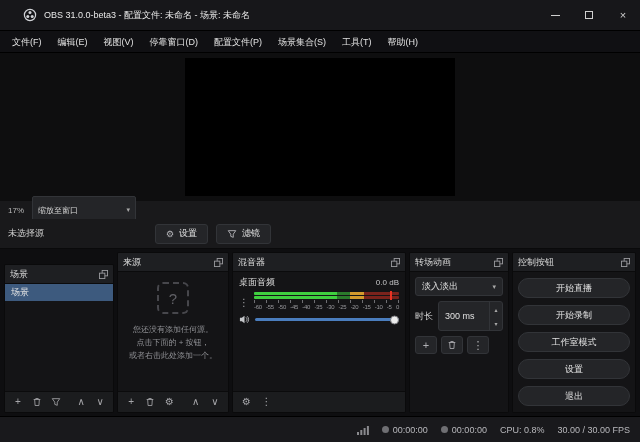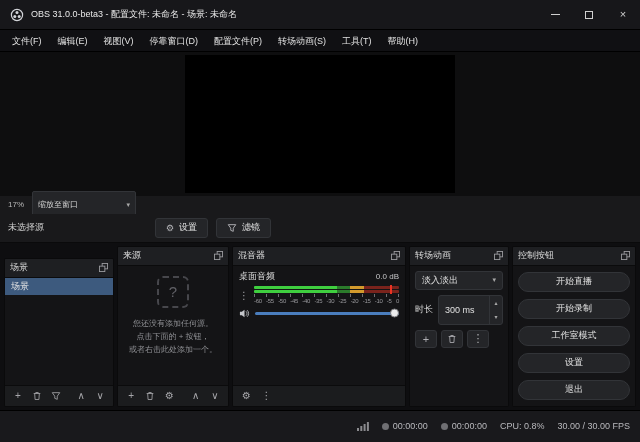--- a/index.html
+++ b/index.html
@@ -5,21 +5,21 @@
   * { box-sizing: border-box; margin: 0; padding: 0; }
   html,body { width:640px; height:442px; overflow:hidden; }
   body {
     font-family: "Liberation Sans", "DejaVu Sans", sans-serif;
     background:#121214; color:#dedede; font-size:9px;
     -webkit-font-smoothing: antialiased;
   }
   .window { display:flex; flex-direction:column; width:640px; height:442px; }
 
   
-  .titlebar { height:31px; background:#17171a; display:flex; align-items:center; padding-left:10px; border-bottom:1px solid #000; }
+  .titlebar { height:31px; background:#17171a; display:flex; align-items:center; padding-left:23px; border-bottom:1px solid #000; }
   .titlebar .logo { width:14px; height:14px; margin-right:7px; flex:none; }
   .titlebar .title { font-size:9px; color:#e8e8e8; flex:1; white-space:nowrap; overflow:hidden; }
   .winbtns { display:flex; height:100%; }
   .winbtn { width:34px; height:100%; display:flex; align-items:center; justify-content:center; color:#cfcfcf; }
   .min-glyph { width:9px; height:1px; background:#cfcfcf; }
   .max-glyph { width:8px; height:8px; border:1px solid #cfcfcf; }
   .close-glyph { font-size:11px; line-height:1; }
 
   
   .menubar { height:22px; background:#101013; display:flex; align-items:center; padding-left:4px; border-bottom:1px solid #000; }
@@ -112,21 +112,21 @@
   .trans-btns { display:flex; gap:4px; }
   .sq-btn { width:22px; height:18px; background:#242528; border:1px solid #323438; border-radius:3px;
     display:flex; align-items:center; justify-content:center; color:#b0b0b4; font-size:11px; }
 
   
   .controls-body { padding:6px 5px; display:flex; flex-direction:column; gap:7px; }
   .ctl-btn { height:20px; background:#242528; border:1px solid #323438; border-radius:10px;
     display:flex; align-items:center; justify-content:center; font-size:9px; color:#e2e2e2; cursor:default; }
 
   
-  .statusbar { height:32px; flex:none; background:#19191c; border-top:1px solid #000;
+  .statusbar { height:26px; flex:none; background:#19191c; border-top:1px solid #000;
     display:flex; align-items:center; justify-content:flex-end; gap:13px; padding:0 10px; }
   .status-item { display:flex; align-items:center; gap:4px; font-size:9px; color:#b9b9bd; }
   .dot { width:7px; height:7px; border-radius:50%; background:#6f6f73; }
   svg { display:block; }
 </style>
 </head>
 <body>
 
 <div class="window">
 
@@ -152,21 +152,21 @@
         </div>
     </div>
   </div>
 
   <div class="menubar">
     <span class="menu-item">文件(F)</span>
     <span class="menu-item">编辑(E)</span>
     <span class="menu-item">视图(V)</span>
     <span class="menu-item">停靠窗口(D)</span>
     <span class="menu-item">配置文件(P)</span>
-    <span class="menu-item">转场动画(S)</span>
+    <span class="menu-item">场景集合(S)</span>
     <span class="menu-item">工具(T)</span>
     <span class="menu-item">帮助(H)</span>
   </div>
 
   <div class="preview">
     <div class="canvas"></div>
   </div>
 
   <div class="zoomrow">
     <span class="zoom-level">17%</span>

